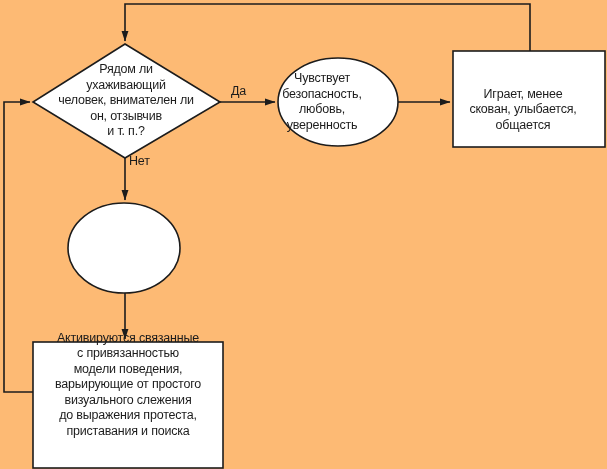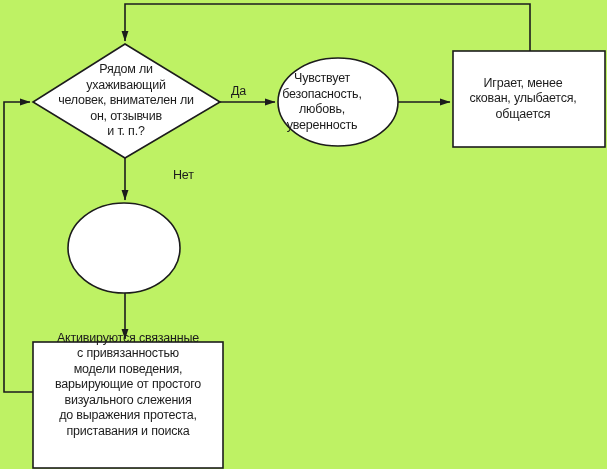--- a/index.html
+++ b/index.html
@@ -4,21 +4,21 @@
 <style>
   html, body {
     margin: 0;
     padding: 0;
     background: #ffffff;
   }
   .canvas {
     position: relative;
     width: 607px;
     height: 469px;
-    background: #bef264;
+    background: #fdba74;
     overflow: hidden;
     font-family: "Liberation Sans", sans-serif;
   }
   .canvas svg {
     position: absolute;
     left: 0;
     top: 0;
   }
   .node-text {
     position: absolute;
@@ -76,30 +76,30 @@
 ухаживающий
 человек, внимателен ли
 он, отзывчив
 и т. п.?</div>
 
   <div class="node-text" style="left:266px; top:62px; width:112px; height:80px;">Чувствует
 безопасность,
 любовь,
 уверенность</div>
 
-  <div class="node-text" style="left:455px; top:53px; width:136px; height:92px;">Играет, менее
+  <div class="node-text" style="left:455px; top:64px; width:136px; height:92px;">Играет, менее
 скован, улыбается,
 общается</div>
 
 
   <div class="node-text" style="left:35px; top:324px; width:186px; height:122px;">Активируются связанные
 с привязанностью
 модели поведения,
 варьирующие от простого
 визуального слежения
 до выражения протеста,
 приставания и поиска</div>
 
   <div class="edge-label" style="left:231px; top:84px;">Да</div>
 
-  <div class="edge-label" style="left:129px; top:168px;margin-left:44px;">Нет</div>
+  <div class="edge-label" style="left:129px; top:154px;">Нет</div>
 
 </div>
 
 </body></html>

